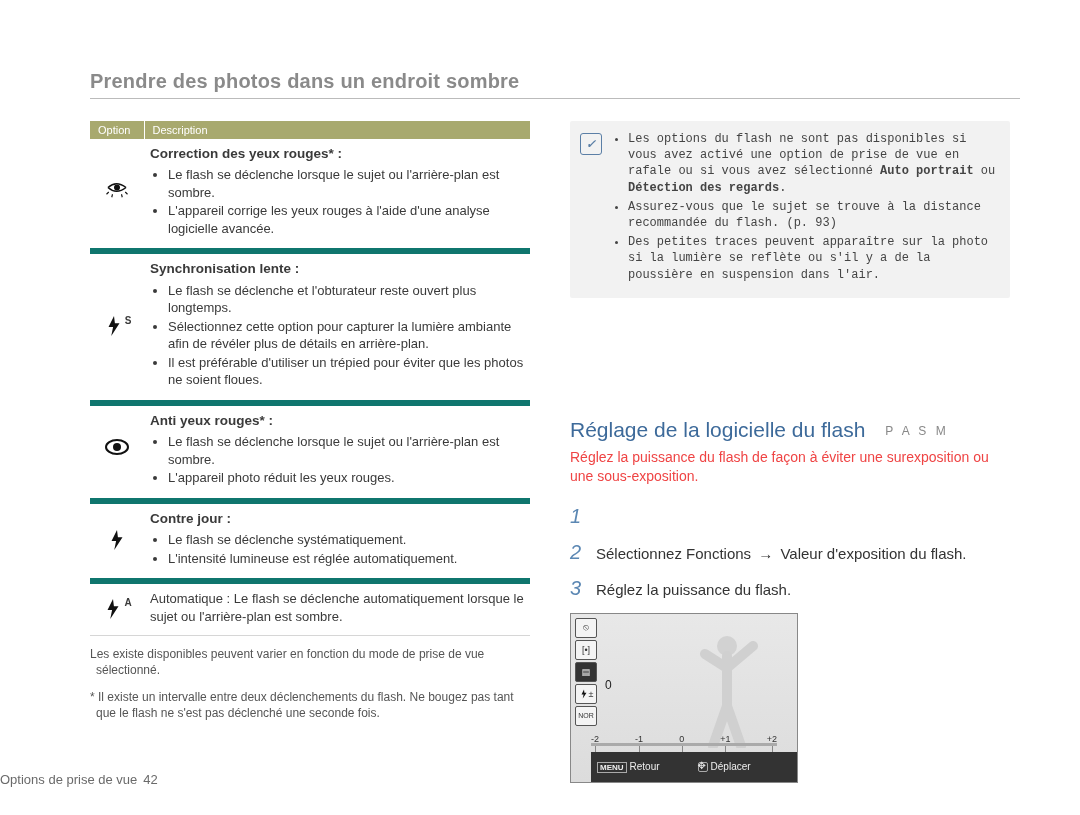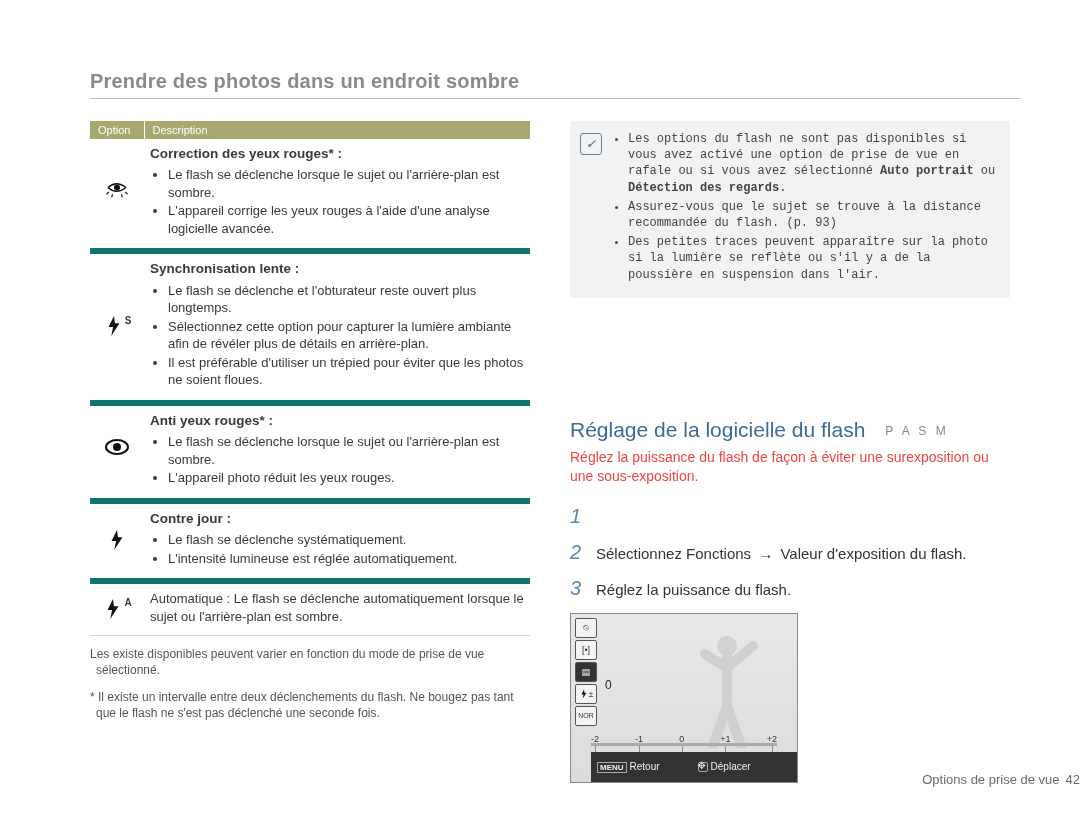--- a/index.html
+++ b/index.html
@@ -248,21 +248,21 @@
     position:relative; margin-right:3px; vertical-align:-2px;
   }
   .lcd .footer .f-right .nav::before{
     content:"✥"; position:absolute; left:-1px; top:-3px; font-size:10px; color:#ddd;
   }
 
   
   .page-footer {
     position: absolute;
     bottom: 28px; left: 0; right: 0;
-    text-align: right;
+    text-align: left;
     font-size: 13px;
     color: #6a6a6a;
   }
   .page-footer .pnum { margin-left: 6px; color: #6a6a6a; }
 
   
   .eye-svg { width:24px; height:18px; }
   .eye-wink-svg { width:26px; height:18px; }
 </style>
 </head>

